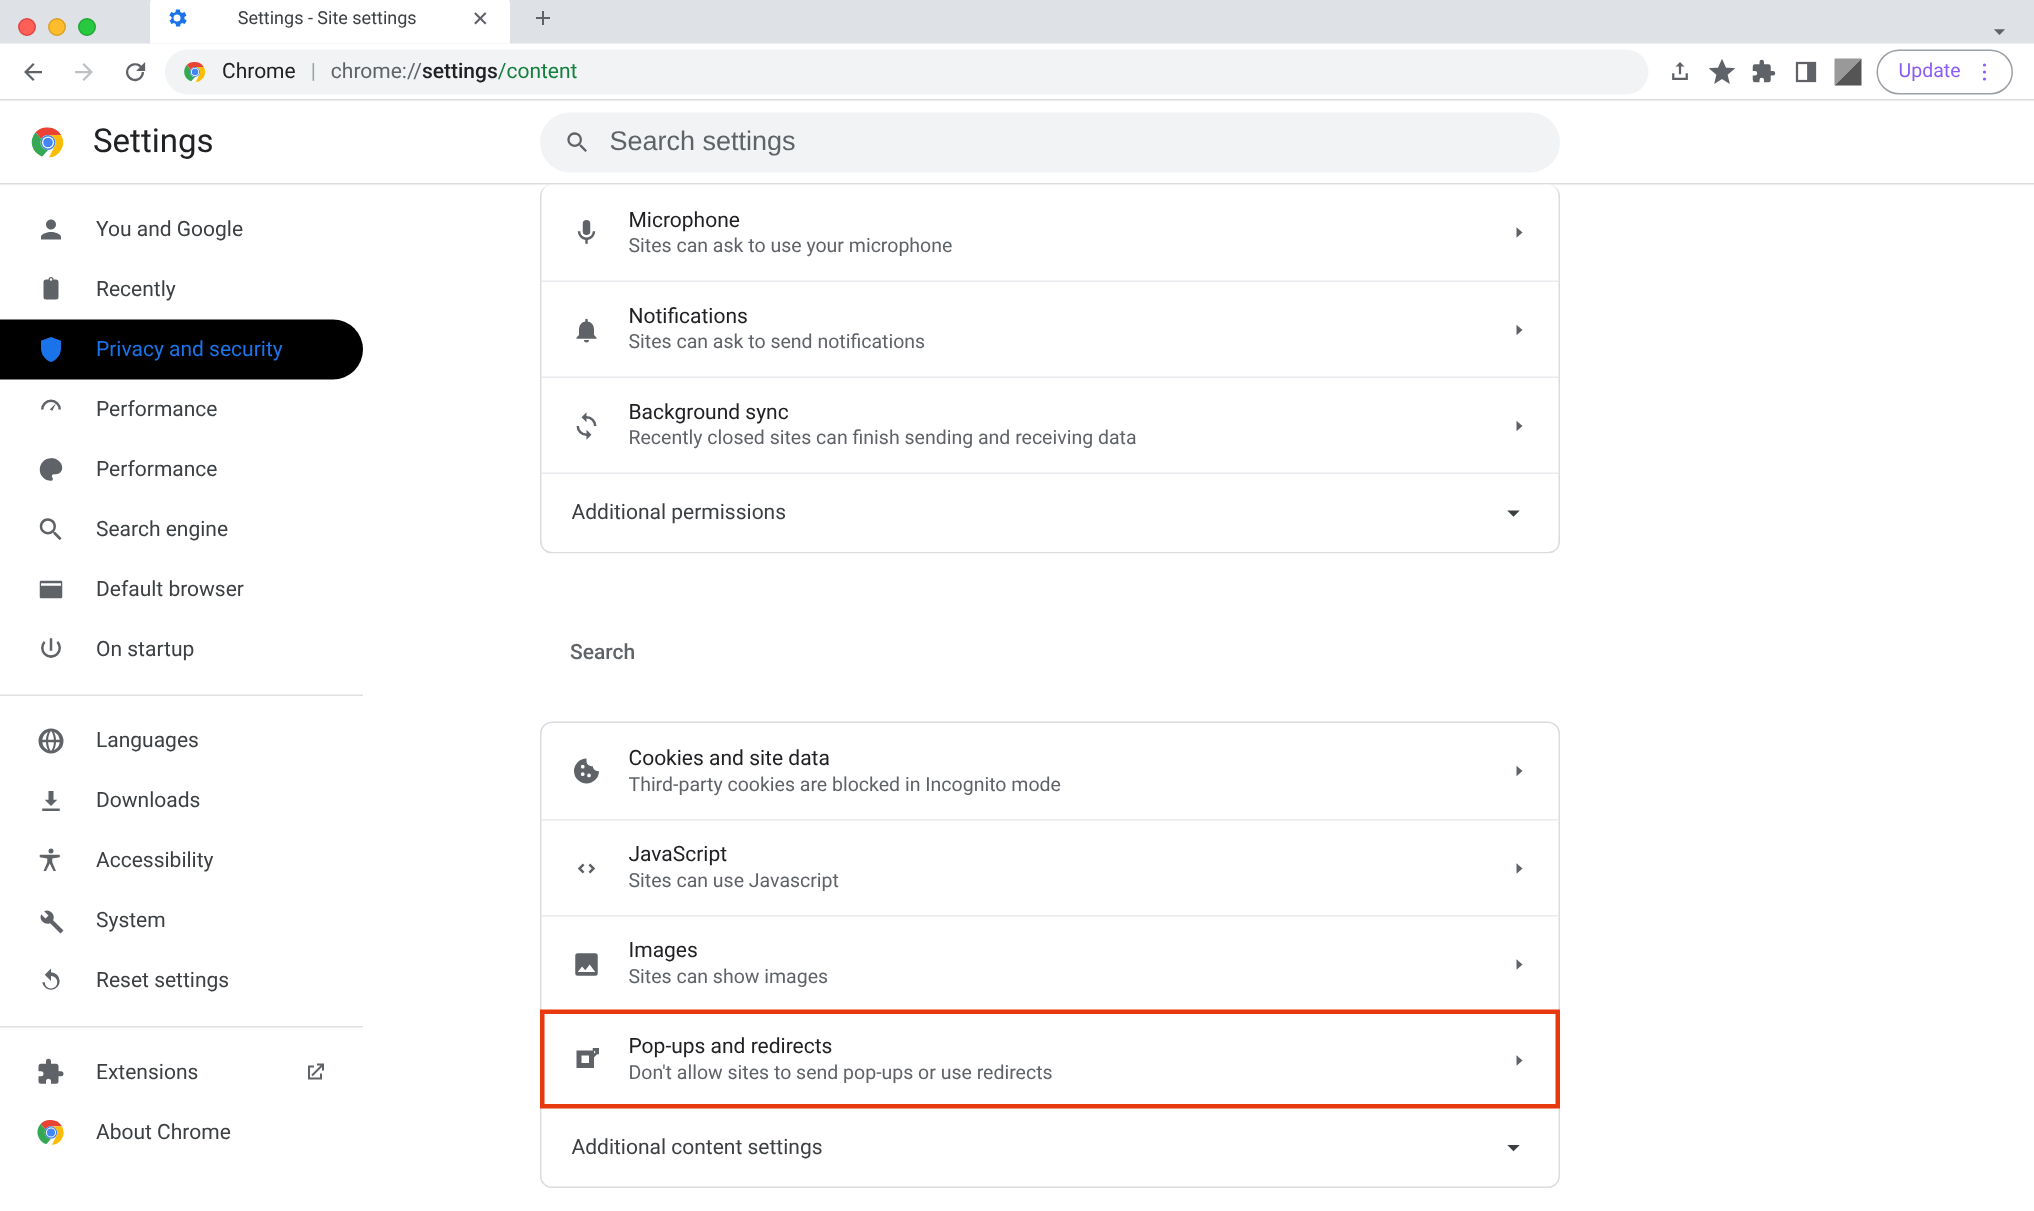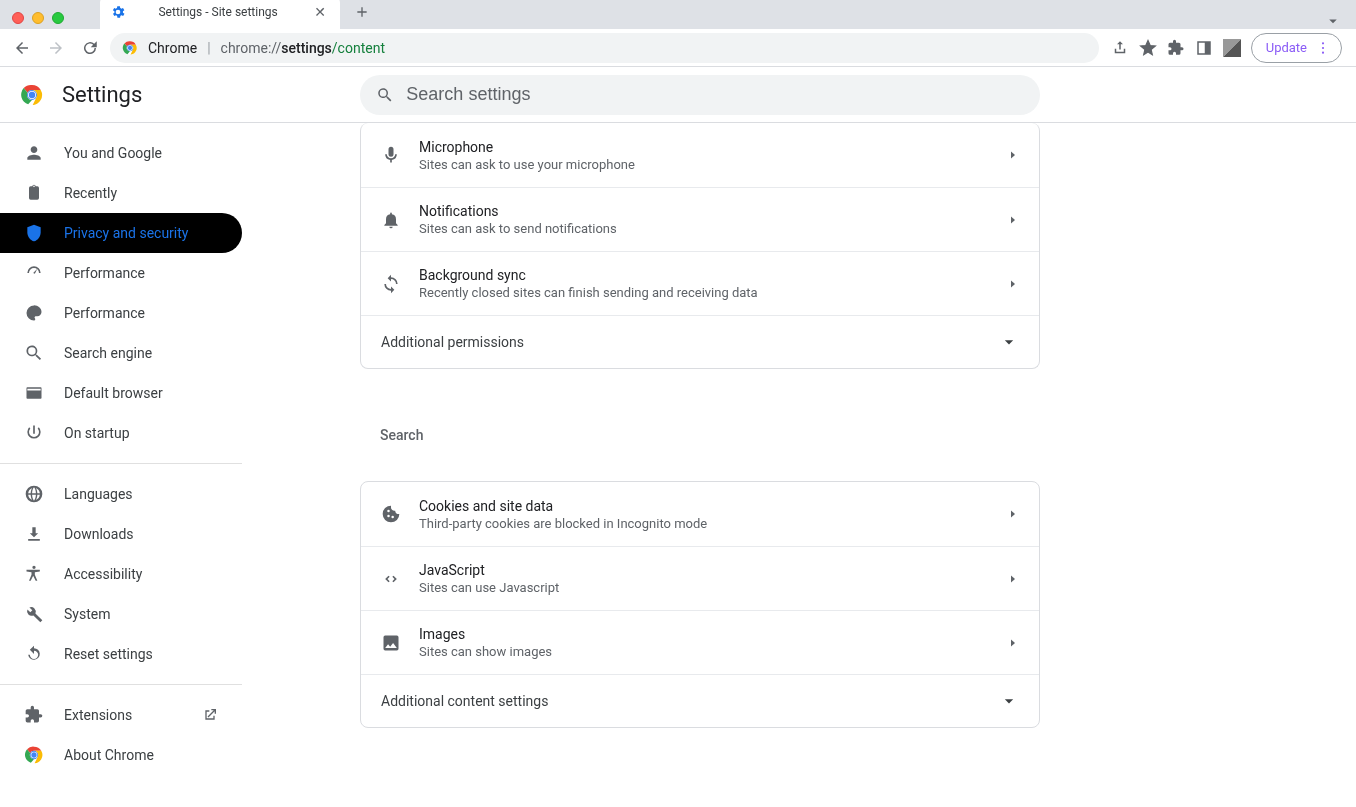--- a/index.html
+++ b/index.html
@@ -534,20 +534,36 @@
               <div class="txt">
                 <div class="ttl">Images</div>
                 <div class="sub">Sites can show images</div>
               </div>
               <span class="arrow">
                 <svg viewBox="0 0 24 24" width="12" height="12">
                   <use href="#i-arrow"></use>
                 </svg>
               </span>
             </div>
+            <div class="row highlight">
+              <span class="ric">
+                <svg viewBox="0 0 24 24" width="20" height="20">
+                  <use href="#i-popup"></use>
+                </svg>
+              </span>
+              <div class="txt">
+                <div class="ttl">Pop-ups and redirects</div>
+                <div class="sub">Don't allow sites to send pop-ups or use redirects</div>
+              </div>
+              <span class="arrow">
+                <svg viewBox="0 0 24 24" width="12" height="12">
+                  <use href="#i-arrow"></use>
+                </svg>
+              </span>
+            </div>
           </div>
         <div class="expand-row">
           <span>Additional content settings</span>
           <svg viewBox="0 0 24 24" width="20" height="20">
               <use href="#i-chevdown"></use>
             </svg>
         </div>
       </div>
     </div>
   </div>

